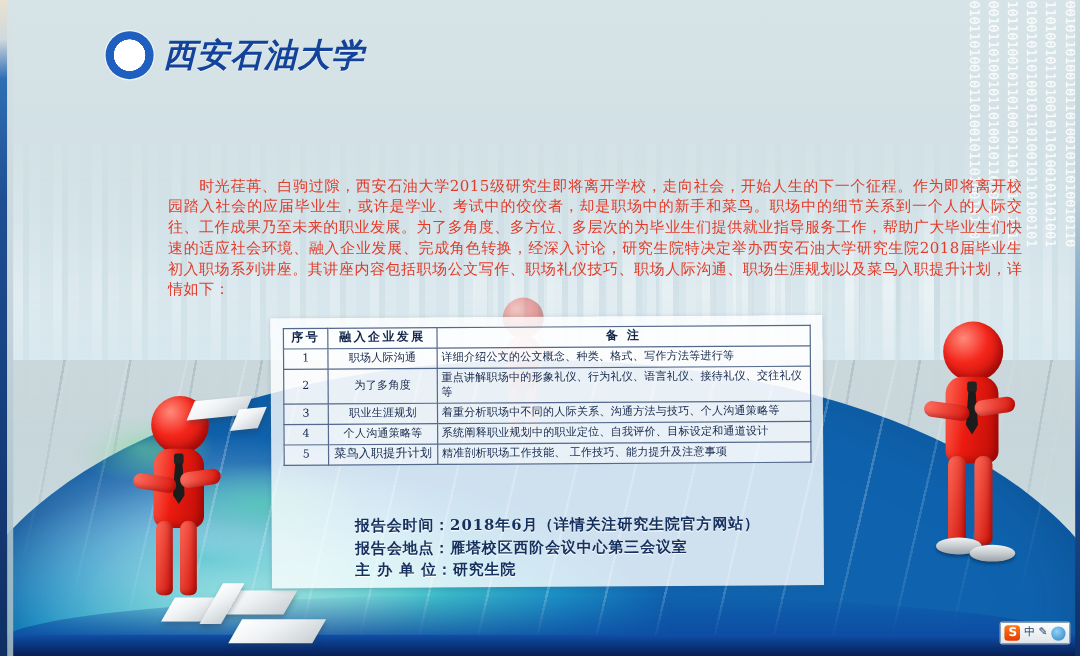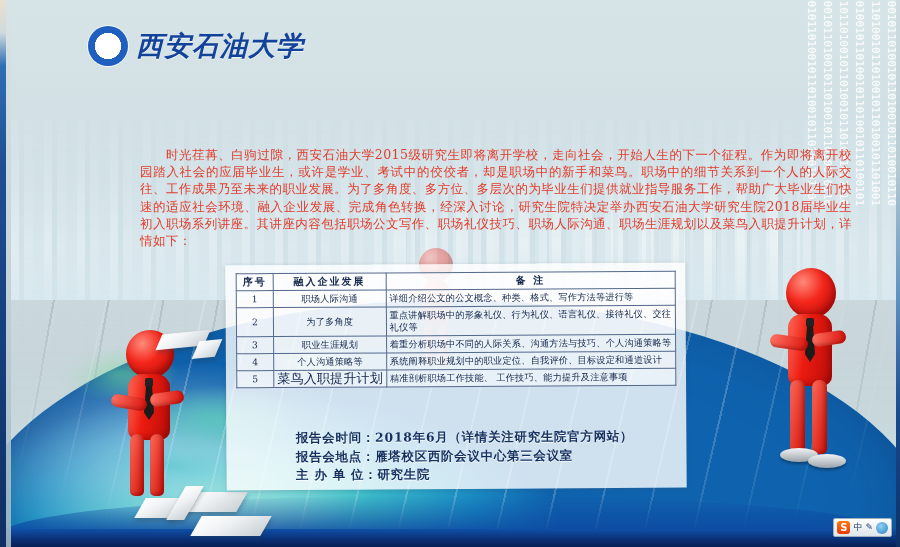--- a/index.html
+++ b/index.html
@@ -348,21 +348,21 @@
         <td class="col-name">职业生涯规划</td>
         <td class="col-note">着重分析职场中不同的人际关系、沟通方法与技巧、个人沟通策略等</td>
       </tr>
       <tr>
         <td class="col-no row-no">4</td>
         <td class="col-name">个人沟通策略等</td>
         <td class="col-note">系统阐释职业规划中的职业定位、自我评价、目标设定和通道设计</td>
       </tr>
       <tr>
         <td class="col-no row-no">5</td>
-        <td class="col-name" style="font-size:13px">菜鸟入职提升计划</td>
+        <td class="col-name" style="font-size:10px">菜鸟入职提升计划</td>
         <td class="col-note">精准剖析职场工作技能、 工作技巧、能力提升及注意事项</td>
       </tr>
     </tbody>
   </table>
 
   <div class="footer-block">
     <div>报告会时间：2018年6月（详情关注研究生院官方网站）</div>
     <div>报告会地点：雁塔校区西阶会议中心第三会议室</div>
     <div>主 办 单 位：研究生院</div>
   </div>

